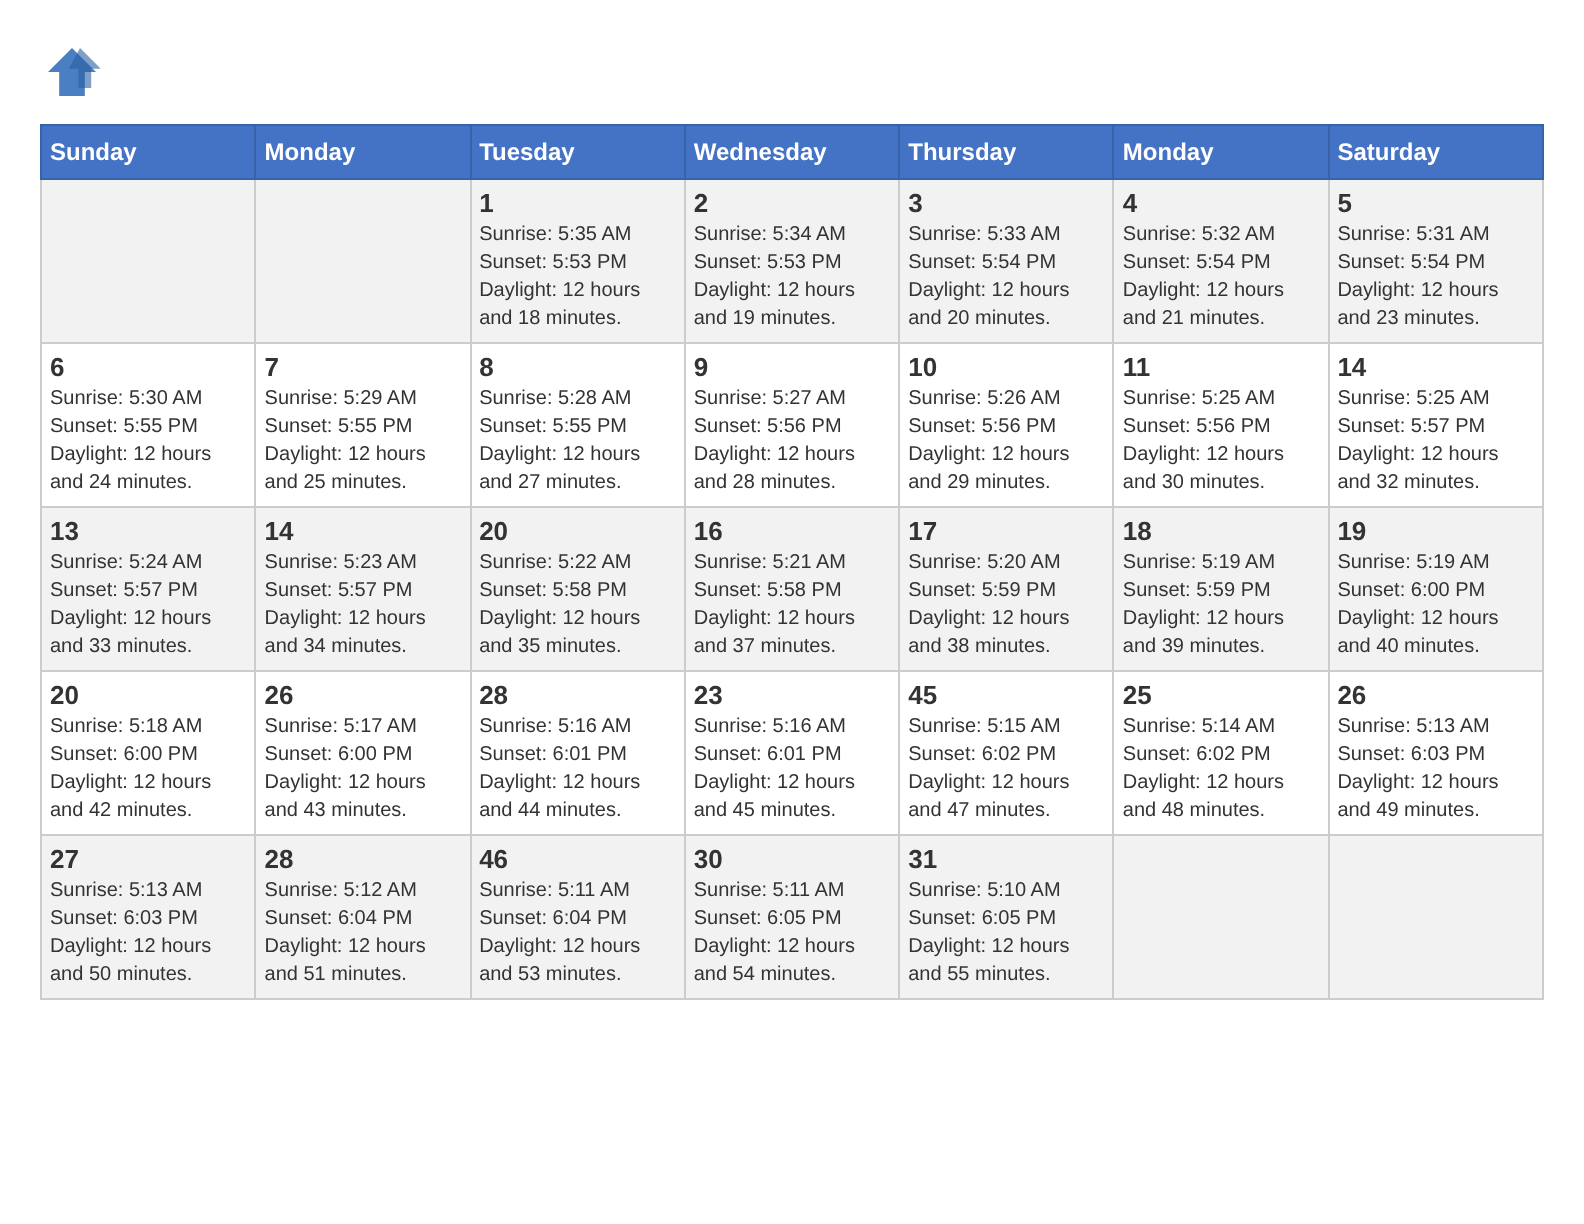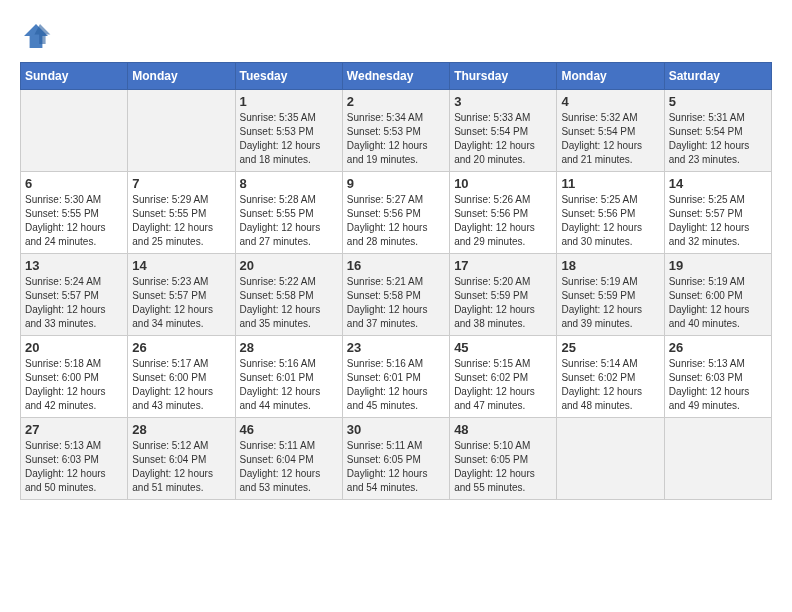--- a/index.html
+++ b/index.html
@@ -299,21 +299,21 @@
             Sunrise: 5:11 AM<br>Sunset: 6:04 PM<br>Daylight: 12 hours and 53 minutes.
           </div>
         </td>
         <td>
           <span class="day-num">30</span>
           <div class="day-detail">
             Sunrise: 5:11 AM<br>Sunset: 6:05 PM<br>Daylight: 12 hours and 54 minutes.
           </div>
         </td>
         <td>
-          <span class="day-num">48</span>
+          <span class="day-num">31</span>
           <div class="day-detail">
             Sunrise: 5:10 AM<br>Sunset: 6:05 PM<br>Daylight: 12 hours and 55 minutes.
           </div>
         </td>
         <td class="empty-cell"></td>
         <td class="empty-cell"></td>
       </tr>
     </tbody>
 </table>
 

